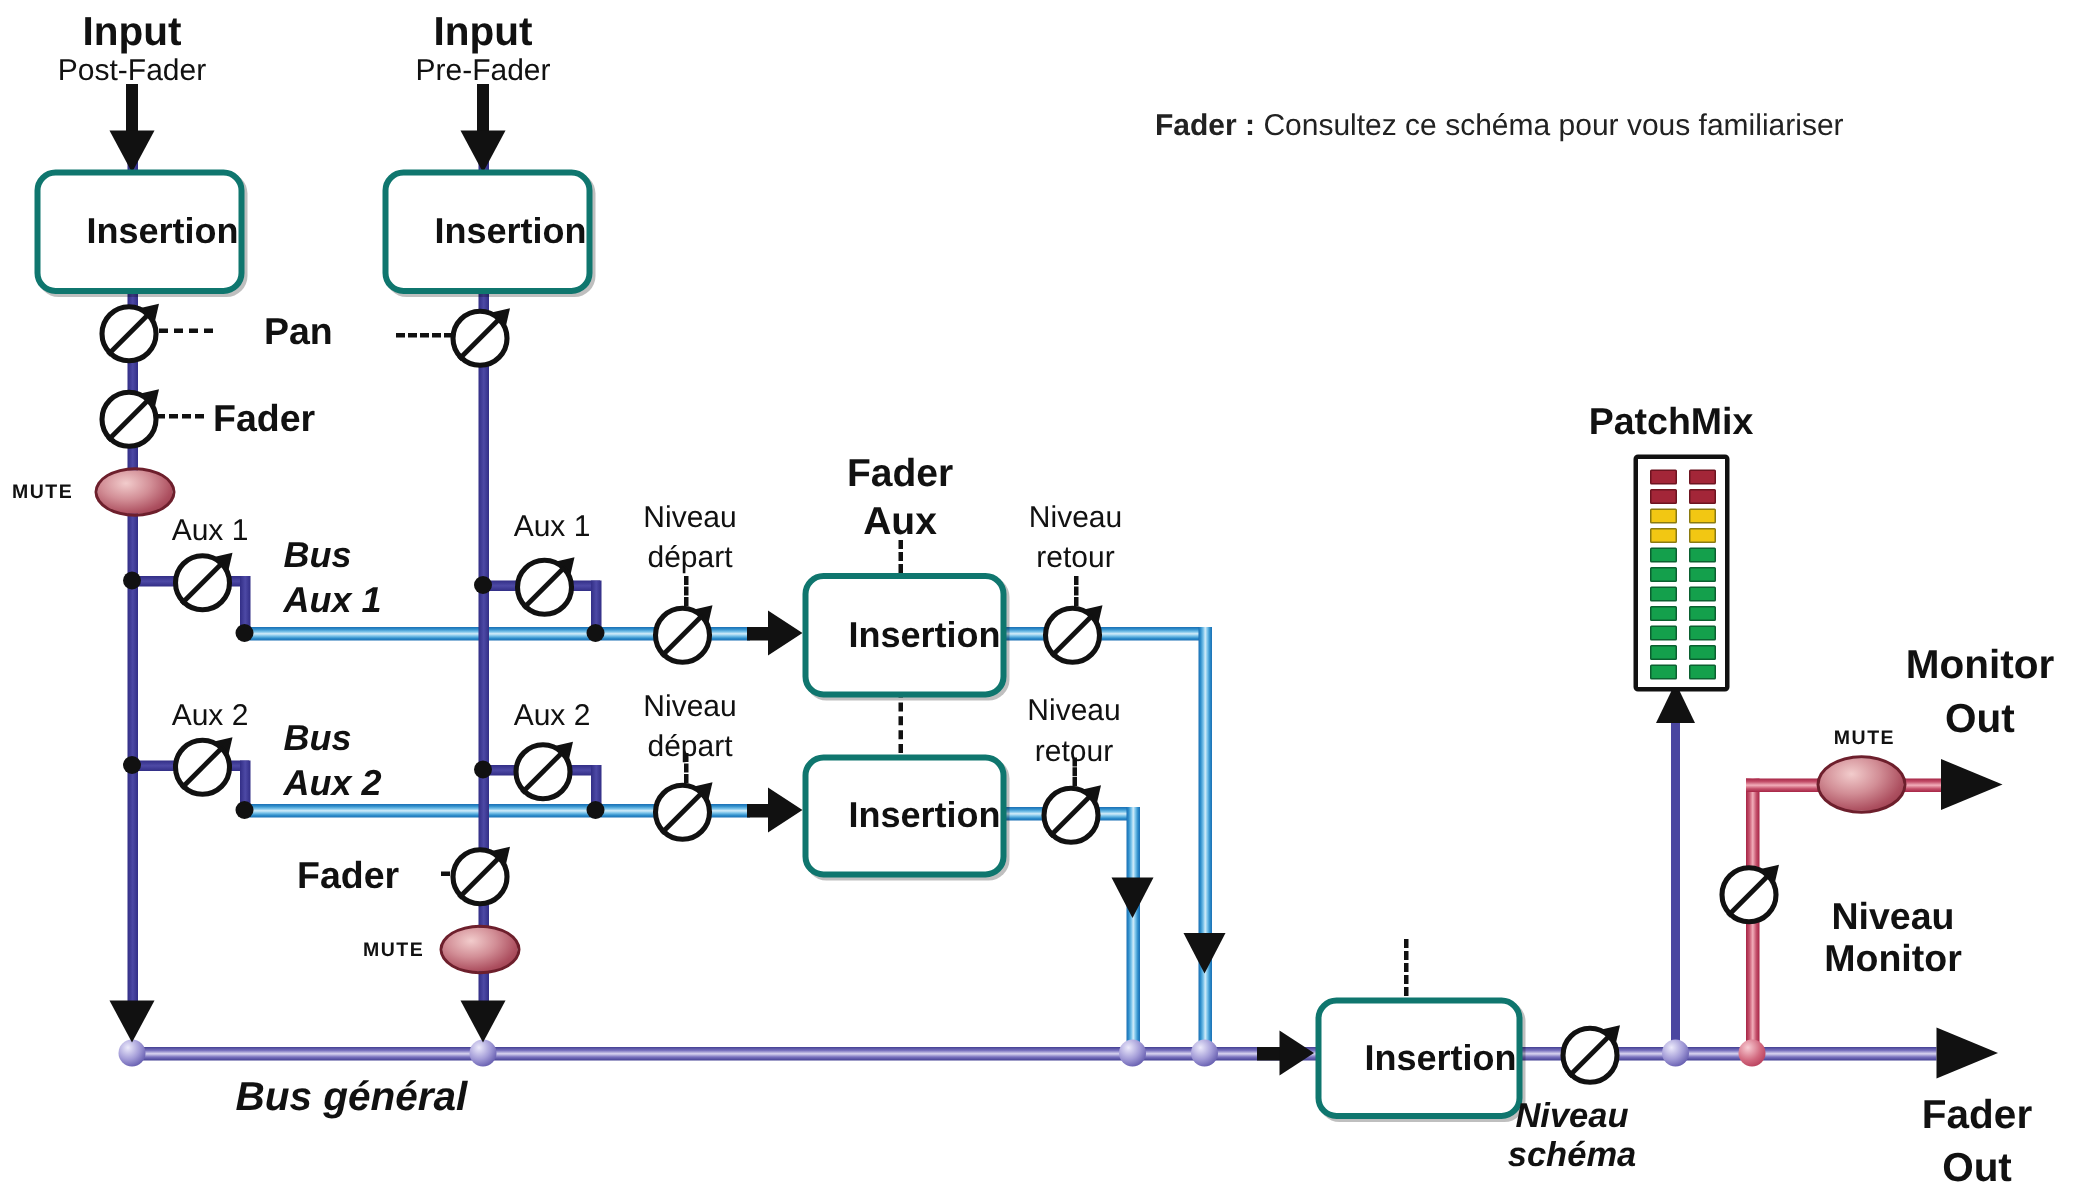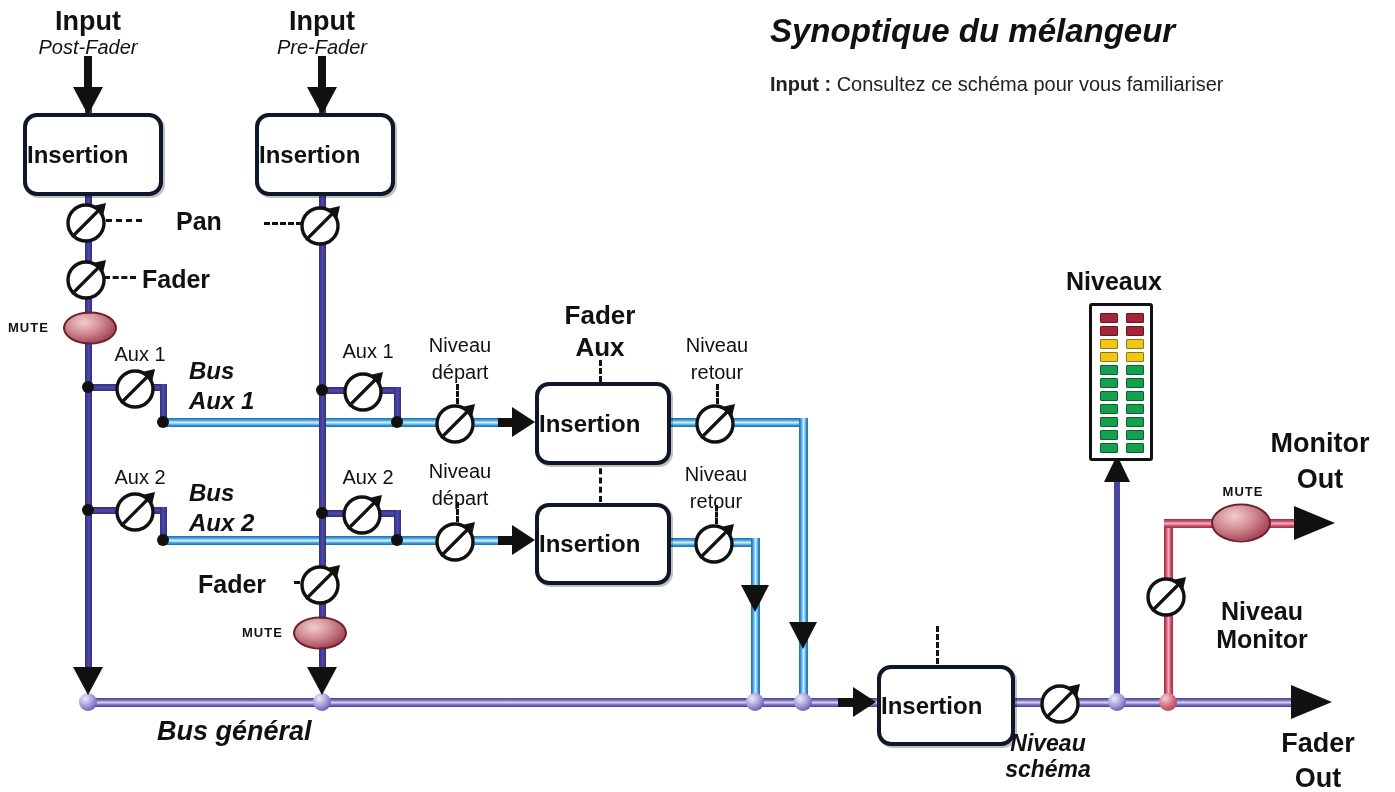--- a/index.html
+++ b/index.html
@@ -15,22 +15,22 @@
   .line-indigo-v{background:linear-gradient(90deg,#322e86 0%,#4d49a5 50%,#322e86 100%);}
   .line-indigo-h{background:linear-gradient(180deg,#322e86 0%,#4d49a5 50%,#322e86 100%);}
   .line-meter{background:#4a46a0;}
   
   .dot-black{width:12px;height:12px;border-radius:50%;background:#111;transform:translate(-50%,-50%);}
   .sphere-purple{width:18px;height:18px;border-radius:50%;transform:translate(-50%,-50%);
     background:radial-gradient(circle at 35% 30%,#eceafb 0%,#a49dd8 45%,#6c64b4 75%,#433f93 100%);}
   .sphere-red{width:18px;height:18px;border-radius:50%;transform:translate(-50%,-50%);
     background:radial-gradient(circle at 35% 30%,#f8ccd3 0%,#d2697f 50%,#a62445 100%);}
   
-  .insbox{background:#fff;border:4px solid #0f172a;border-radius:14px;display:flex;
-          align-items:center;justify-content:flex-start;font-weight:bold;font-size:24px;
+  .insbox{background:#fff;border:4px solid #0f766e;border-radius:14px;display:flex;
+          align-items:center;justify-content:flex-end;font-weight:bold;font-size:24px;
           box-shadow:2px 2px 0 rgba(0,0,0,0.25);}
   
   .tri{width:0;height:0;}
   .tri-down{border-left:15px solid transparent;border-right:15px solid transparent;border-top:28px solid #111;}
   .tri-down-sm{border-left:14px solid transparent;border-right:14px solid transparent;border-top:27px solid #111;}
   .tri-up{border-left:13px solid transparent;border-right:13px solid transparent;border-bottom:27px solid #111;}
   .tri-right{border-top:15px solid transparent;border-bottom:15px solid transparent;border-left:23px solid #111;}
   .tri-right-big{border-top:17px solid transparent;border-bottom:17px solid transparent;border-left:41px solid #111;}
   .tail{background:#111;}
   
@@ -45,21 +45,21 @@
     justify-content:center;align-content:center;}
   .seg{width:16px;height:8px;border-radius:1px;}
   .seg-red{background:#a32638;border:1px solid #6d1420;}
   .seg-yellow{background:#f2c713;border:1px solid #8a7a10;}
   .seg-green{background:#14a04c;border:1px solid #0b6030;}
   
   .lbl{white-space:nowrap;}
   .ctr{transform:translateX(-50%);text-align:center;}
   .b{font-weight:bold;}
   .bi{font-weight:bold;font-style:italic;}
-  .it{font-style:italic;}
+  .it{}
   .small-mute{font-size:13px;font-weight:bold;letter-spacing:1px;}
   .plain20{font-size:20px;font-weight:normal;}
   .knob{position:absolute;transform:translate(-50%,-50%);}
 </style>
 </head>
 <body>
 
 <div id="stage">
 
   <div class="abs tube-aux-h" style="left:163px;top:418px;width:337px;height:9px;"></div>
@@ -320,36 +320,35 @@
   <div class="abs lbl b" style="left:198px;top:570px;font-size:25px;">Fader</div>
   <div class="abs lbl small-mute" style="left:242px;top:625px;">MUTE</div>
 
   <div class="abs lbl bi" style="left:157px;top:716px;font-size:27px;">Bus général</div>
 
   <div class="abs lbl ctr bi" style="left:1048px;top:730px;font-size:23px;line-height:26px;">
     <div>Niveau</div>
     <div>schéma</div>
   </div>
 
-  <div class="abs lbl ctr b" style="left:1114px;top:267px;font-size:25px;">Niveaux</div>
+  <div class="abs lbl ctr b" style="left:1114px;top:267px;font-size:25px;">PatchMix</div>
 
   <div class="abs lbl ctr b" style="left:1320px;top:425px;font-size:27px;line-height:36px;">
     <div>Monitor</div>
     <div>Out</div>
   </div>
   <div class="abs lbl ctr small-mute" style="left:1243px;top:484px;">MUTE</div>
   <div class="abs lbl ctr b" style="left:1262px;top:597px;font-size:25px;line-height:28px;">
     <div>Niveau</div>
     <div>Monitor</div>
   </div>
   <div class="abs lbl ctr b" style="left:1318px;top:726px;font-size:27px;line-height:35px;">
     <div>Fader</div>
     <div>Out</div>
   </div>
 
-  <div class="abs lbl bi" style="left:770px;top:12px;font-size:33px;">Synoptique du mélangeur</div>
   <div class="abs" style="left:770px;top:70px;width:520px;font-size:20px;line-height:28px;color:#222;">
-    <span class="b">Input :</span>
+    <span class="b">Fader :</span>
     <span>Consultez ce schéma pour vous familiariser</span>
     <br>
   </div>
 
 </div>
 
 </body></html>

